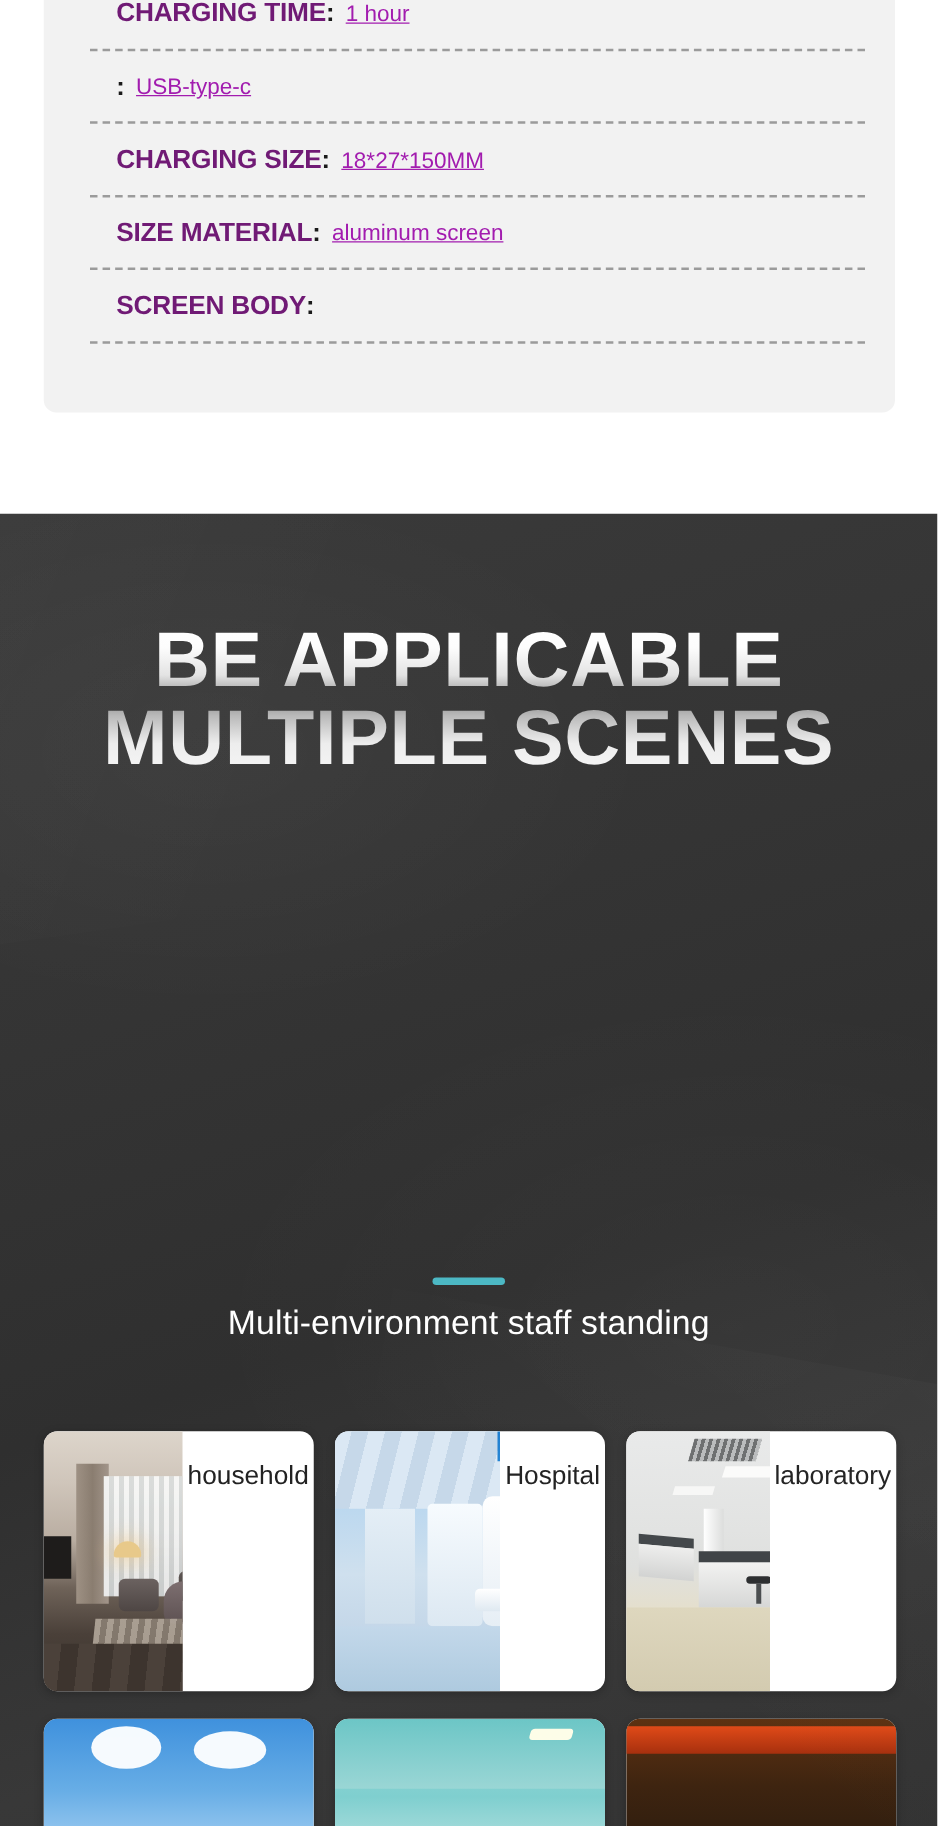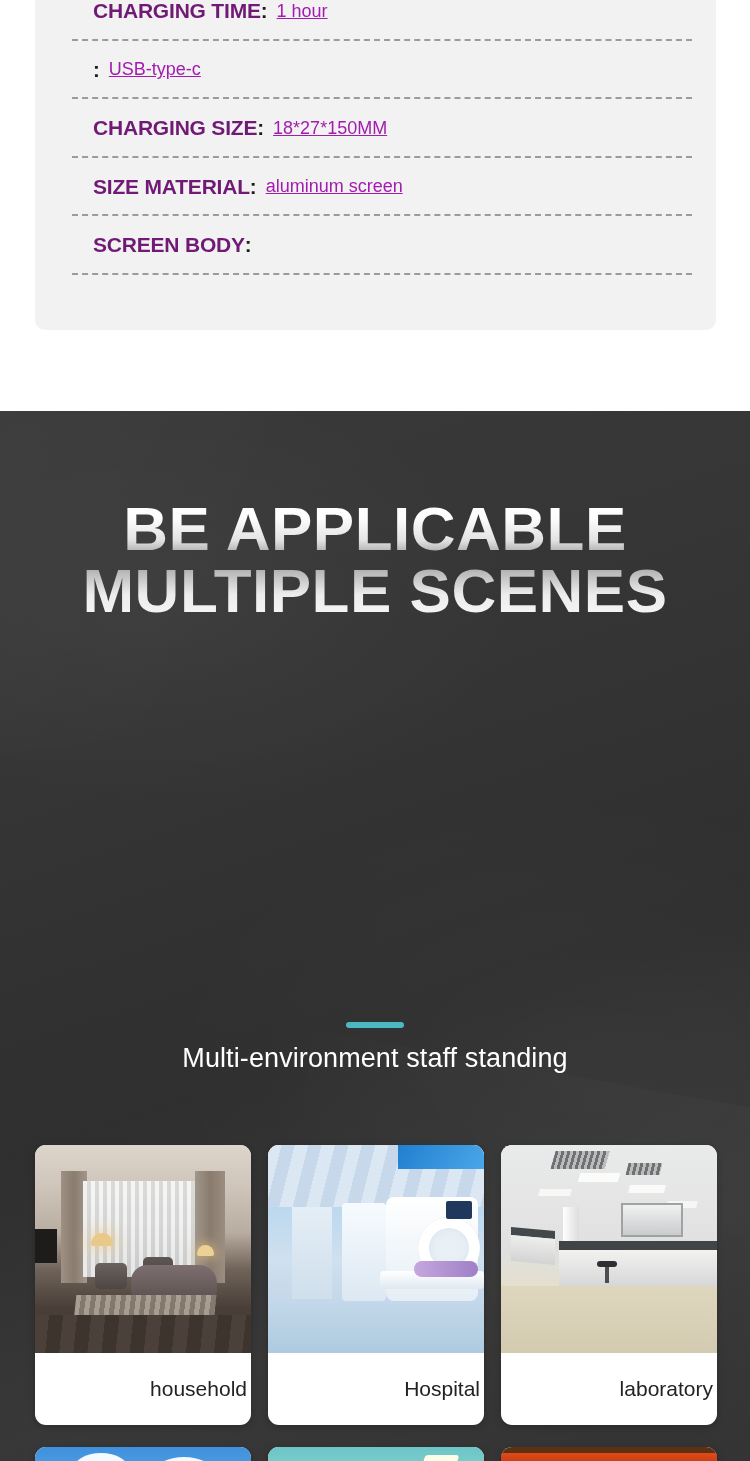--- a/index.html
+++ b/index.html
@@ -167,22 +167,20 @@
     gap: 17px;
     margin-bottom: 22px;
   }
   .scene-card {
     width: 216px;
     border-radius: 11px;
     background: #ffffff;
     overflow: hidden;
     box-shadow: 0 2px 7px rgba(0,0,0,0.22);
     display: flex;
-    flex-direction: column;
-    align-items: flex-end;
   }
   .card-photo {
     width: 216px;
     height: 208px;
     position: relative;
     overflow: hidden;
   }
   .card-label {
     height: 72px;
     display: flex;

